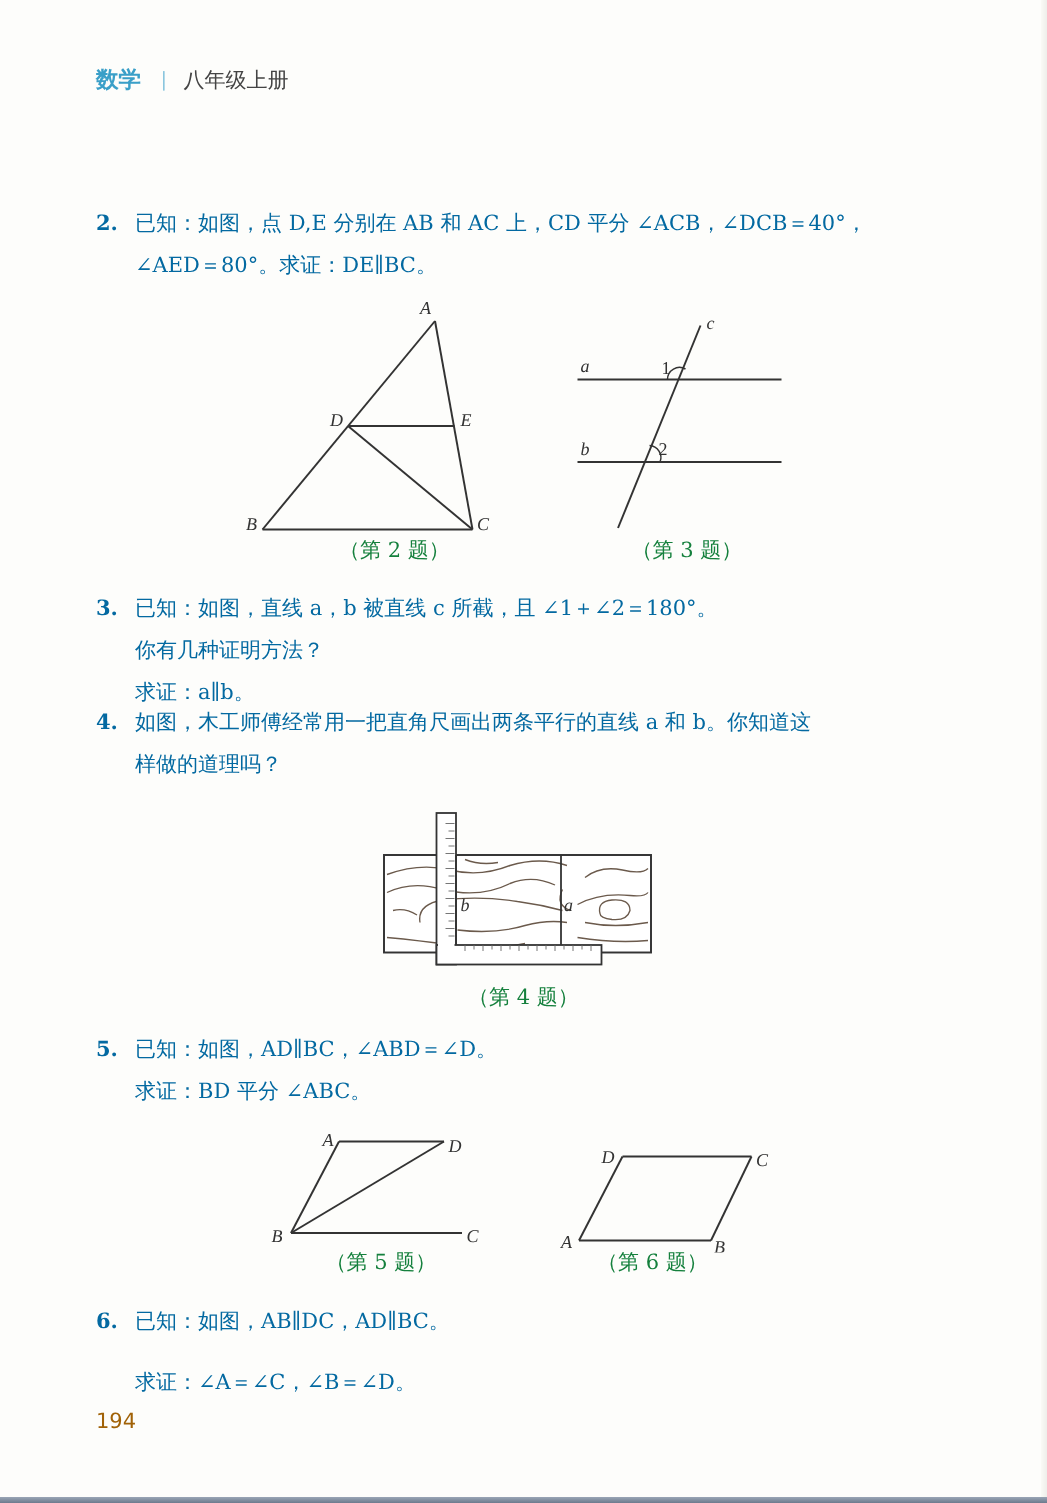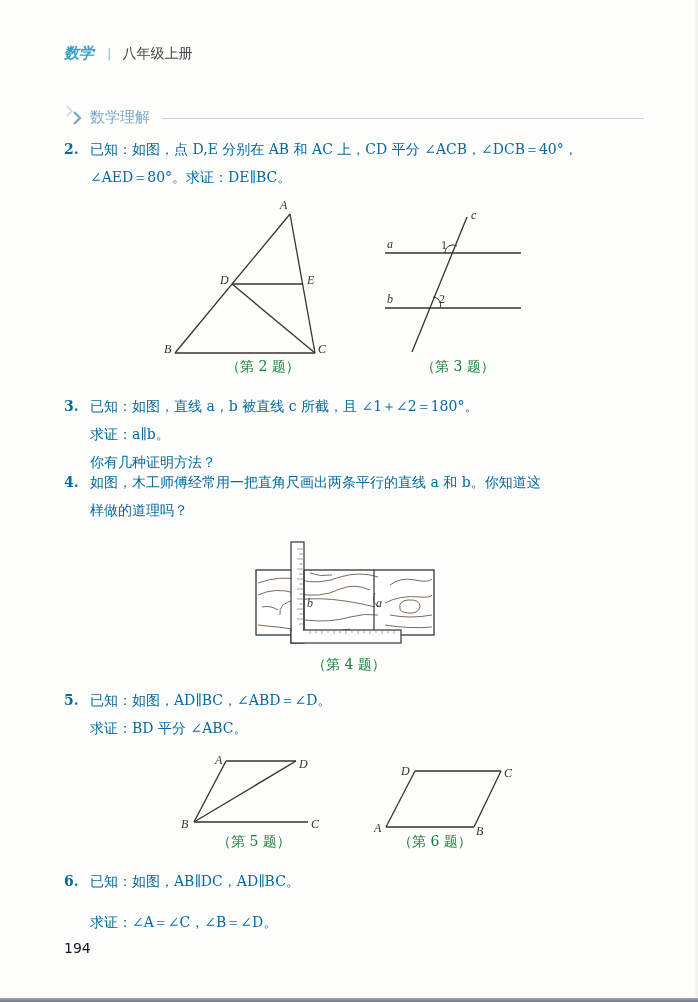--- a/index.html
+++ b/index.html
@@ -4,60 +4,50 @@
 <style>
   html, body { margin: 0; padding: 0; }
   body {
     width: 698px; height: 1002px; overflow: hidden; position: relative;
     background: #fdfdfb;
     font-family: "DejaVu Serif", "Liberation Serif", serif;
     color: #333;
   }
   .page { position: absolute; left: 0; top: 0; width: 698px; height: 1002px; }
   .header { position: absolute; left: 64px; top: 44px; font-family: "DejaVu Sans", "Liberation Sans", sans-serif; font-size: 14px; display: flex; align-items: center; }
-  .header .subject { color: #3a9fc8; font-weight: bold; font-size: 15px; font-style: italic; }
+  .header .subject { color: #3a9fc8; font-weight: bold; font-size: 15px; }
   .header .sep { color: #8bc6de; margin: 0 11px 0 13px; font-size: 13px; }
   .header .grade { color: #444; }
   .header .volume { color: #444; }
   .section-title { position: absolute; left: 64px; top: 104px; display: flex; align-items: center; width: 580px; }
   .section-title .chev { width: 26px; height: 26px; position: relative; }
   .section-title .label { font-family: "DejaVu Sans", "Liberation Sans", sans-serif; color: #7fa9c9; font-size: 15px; margin-left: 0px; }
   .section-title .rule { flex: 1; height: 1px; background: #c8d4dc; margin-left: 12px; margin-top: 2px; }
   .q { position: absolute; left: 64px; font-size: 14px; line-height: 20px; color: #0369a1; white-space: nowrap; }
   .q .num { font-weight: bold; font-family: "DejaVu Serif", serif; display: inline-block; width: 26px; }
   .q .line2 { padding-left: 26px; }
   .fig { position: absolute; }
   .cap { position: absolute; font-size: 14px; color: #15803d; white-space: nowrap; }
-  .pagenum { position: absolute; left: 64px; top: 940px; font-family: "DejaVu Sans", "Liberation Sans", sans-serif; font-size: 14px; color: #0f172a; }
+  .pagenum { position: absolute; left: 64px; top: 940px; font-family: "DejaVu Sans", "Liberation Sans", sans-serif; font-size: 14px; color: #a16207; }
   .bottom-bar { position: absolute; left: 0; bottom: 0; width: 698px; height: 4px; background: linear-gradient(#9aa5b5, #6d7a8d); }
   .right-edge { position: absolute; right: 0; top: 0; width: 4px; height: 998px; background: linear-gradient(90deg, #fafaf6, #eeeeea); }
   svg text { font-family: "Liberation Serif", "DejaVu Serif", serif; font-style: italic; font-size: 12px; fill: #333; }
 </style>
 </head>
 <body>
 
 <div class="page">
 
   <div class="header">
     <span class="subject">数学</span>
     <span class="sep">|</span>
     <span class="grade">八年级</span>
     <span class="volume">上册</span>
   </div>
 
-  <div class="section-title">
-    <span class="chev">
-      <svg width="26" height="26" viewBox="0 0 26 26">
-        <polyline points="3,2 8,7 3,12" fill="none" stroke="#d0d6dc" stroke-width="1.6"></polyline>
-        <polyline points="10,8 16,14 10,20" fill="none" stroke="#7fa9c9" stroke-width="2.4"></polyline>
-      </svg>
-    </span>
-    <span class="label">数学理解</span>
-    <span class="rule"></span>
-  </div>
 
   <div class="q" style="top:139px;">
     <div><span class="num">2.</span><span>已知：如图，点 D,E 分别在 AB 和 AC 上，CD 平分 ∠ACB，∠DCB＝40°，</span></div>
     <div class="line2" style="margin-top:8px;">∠AED＝80°。求证：DE∥BC。</div>
   </div>
 
   <div class="fig" style="left:160px; top:195px; width:200px; height:185px;">
     <svg width="200" height="185" viewBox="0 0 200 185">
       <g stroke="#333" stroke-width="1.3" fill="none">
         <line x1="130" y1="19" x2="15" y2="158"></line>
@@ -88,22 +78,22 @@
       <text x="17" y="43">a</text>
       <text x="17" y="98">b</text>
       <text x="71" y="44" style="font-style:normal">1</text>
       <text x="69" y="98" style="font-style:normal">2</text>
     </svg>
   </div>
   <div class="cap" style="left:421px; top:358px;">（第 3 题）</div>
 
   <div class="q" style="top:396px;">
     <div><span class="num">3.</span><span>已知：如图，直线 a，b 被直线 c 所截，且 ∠1＋∠2＝180°。</span></div>
+    <div class="line2" style="margin-top:8px;">你有几种证明方法？</div>
     <div class="line2" style="margin-top:8px;">求证：a∥b。</div>
-    <div class="line2" style="margin-top:8px;">你有几种证明方法？</div>
   </div>
 
   <div class="q" style="top:472px;">
     <div><span class="num">4.</span><span>如图，木工师傅经常用一把直角尺画出两条平行的直线 a 和 b。你知道这</span></div>
     <div class="line2" style="margin-top:8px;">样做的道理吗？</div>
   </div>
 
   <div class="fig" style="left:250px; top:535px; width:190px; height:120px;">
     <svg width="190" height="120" viewBox="0 0 190 120">
 

